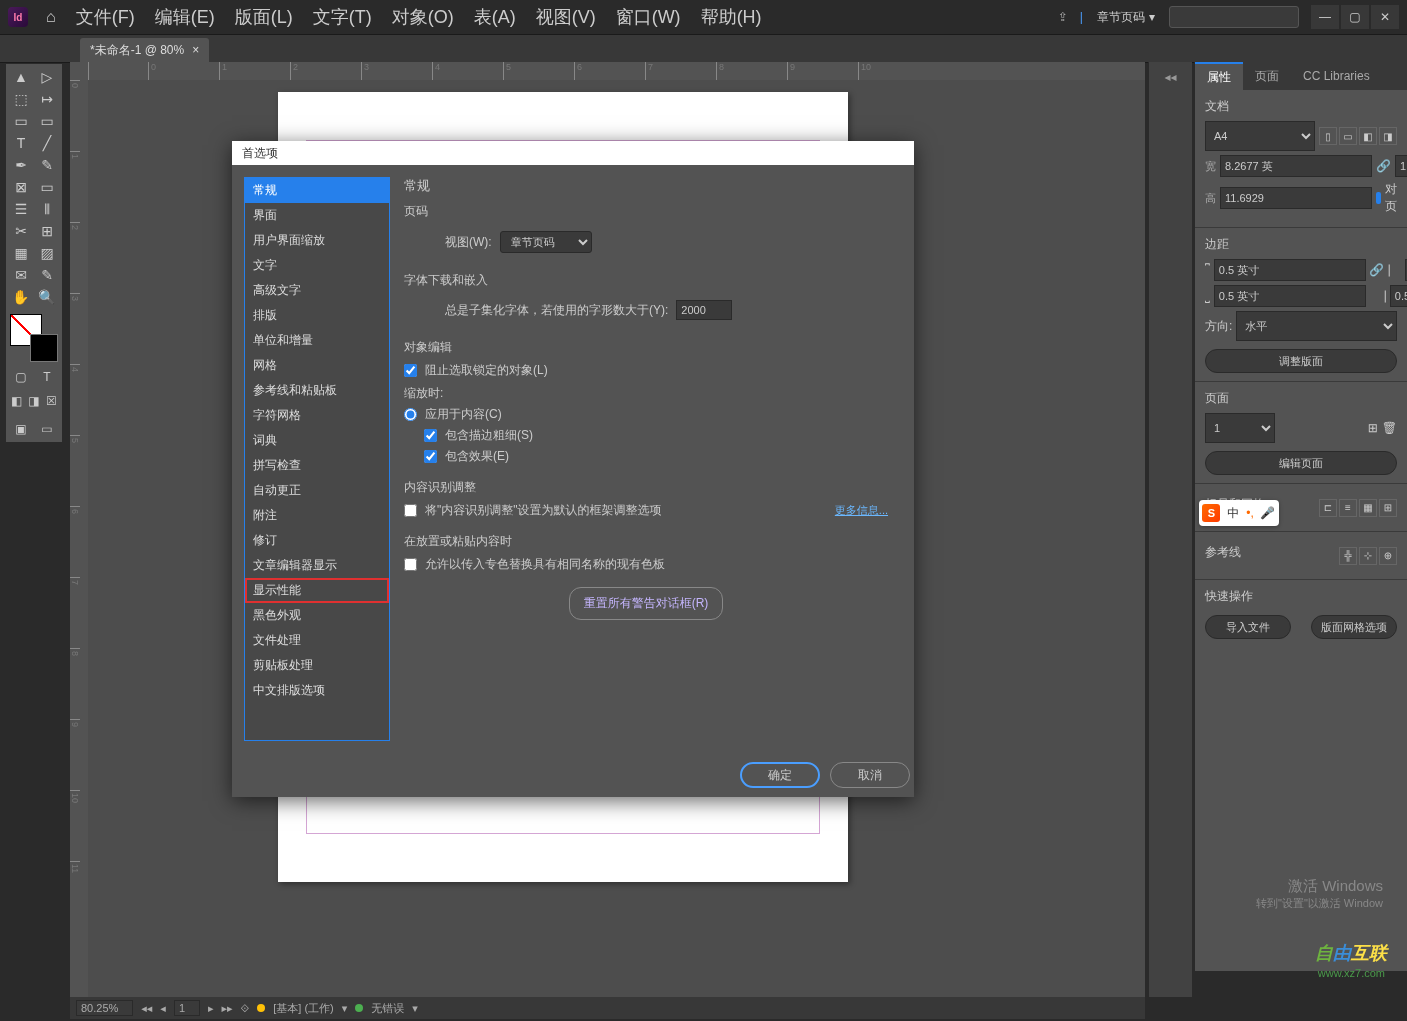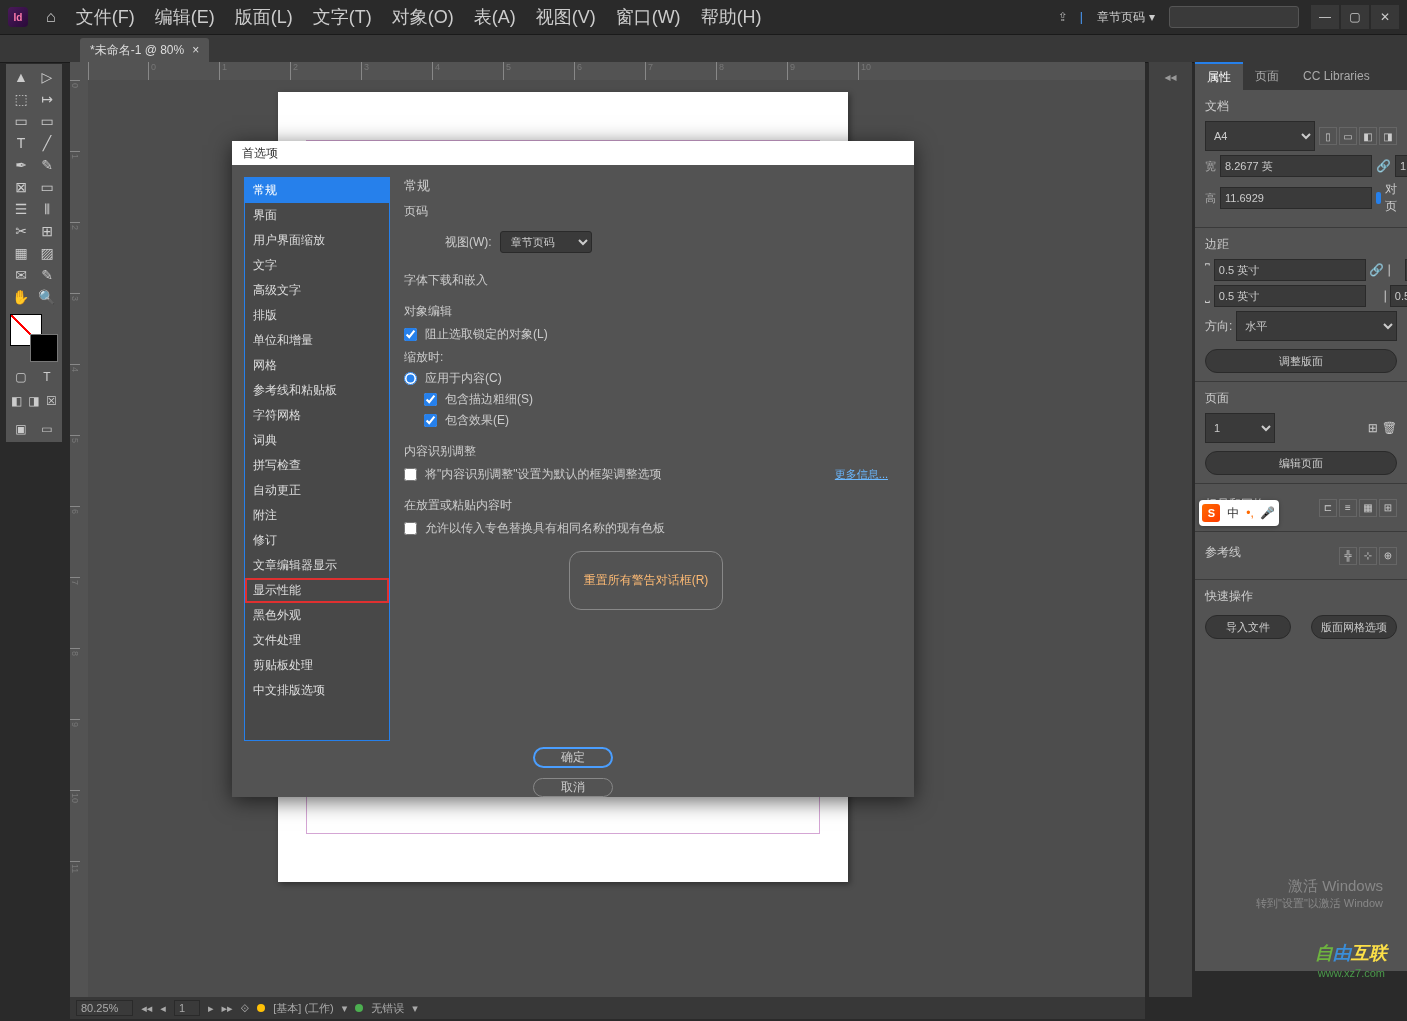--- a/index.html
+++ b/index.html
@@ -73,22 +73,22 @@
 .dlg-fieldset { border:none; margin-bottom:14px;}
 .dlg-fieldset .legend { font-size:12px; color:#ccc; margin-bottom:6px;}
 .dlg-fieldset .body { padding-left:40px; border:1px solid transparent;}
 .dlg-row{ display:flex; align-items:center; gap:8px; margin:4px 0;}
 .dlg-row.indent{ padding-left:20px;}
 .dlg-select{ height:22px; background:#3a3a3a; border:1px solid #2a2a2a; color:#ccc; font-size:11px; padding:0 20px 0 6px; border-radius:3px;}
 .dlg-input{ width:56px; height:20px; background:#3a3a3a; border:1px solid #2a2a2a; color:#ccc; font-size:11px; padding:0 4px; text-align:left;}
 .dlg-check{ width:13px;height:13px; accent-color:#2680eb;}
 .dlg-radio{ width:13px;height:13px; accent-color:#2680eb;}
 .dlg-link{ color:#6bb8ff; text-decoration:underline; cursor:pointer; font-size:11px;}
-.dlg-centerbtn{ display:block; margin:8px auto 8px; padding:20px 14px; background:transparent; border:1px solid #888; border-radius:12px; color:#fdba74; font-size:12px; cursor:pointer;}
-.dialog-footer{ height:44px; background:#535353; display:flex; justify-content:flex-end; align-items:center; gap:10px; padding:0 4px;flex-direction:column;}
+.dlg-centerbtn{ display:block; margin:8px auto 8px; padding:7px 14px; background:transparent; border:1px solid #888; border-radius:12px; color:#c4b5fd; font-size:12px; cursor:pointer;}
+.dialog-footer{ height:44px; background:#535353; display:flex; justify-content:flex-end; align-items:center; gap:10px; padding:0 4px;}
 .dlg-btn{ width:80px; height:26px; border:1px solid #888; border-radius:14px; background:transparent; color:#ccc; font-size:12px; cursor:pointer;}
 .dlg-btn.primary{ border:2px solid #4a9eff;}
 
 
 .statusbar { position:absolute; left:70px; right:262px; bottom:2px; height:22px; background:#383838; display:flex; align-items:center; font-size:11px; color:#aaa; gap:8px; padding:0 6px;}
 .statusbar .sel{ background:#3a3a3a; border:1px solid #2a2a2a; padding:1px 14px 1px 4px; font-size:11px;}
 .statusbar .dot-g{ width:8px;height:8px;border-radius:50%; background:#4caf50;}
 .statusbar .dot-y{ width:8px;height:8px;border-radius:50%; background:#ffc107;}
 
 
@@ -353,20 +353,26 @@
         <div class="body">
           <div class="dlg-row">
             <span>视图(W):</span>
             <select class="dlg-select"><option>章节页码</option></select>
           </div>
         </div>
       </div>
 
       <div class="dlg-fieldset">
         <div class="legend">字体下载和嵌入</div>
+        <div class="body">
+          <div class="dlg-row">
+            <span>总是子集化字体，若使用的字形数大于(Y):</span>
+            <input class="dlg-input" value="2000" style="">
+          </div>
+        </div>
       </div>
 
       <div class="dlg-fieldset">
         <div class="legend">对象编辑</div>
         <div class="dlg-row">
             <input type="checkbox" class="dlg-check" checked="" style="">
             <span>阻止选取锁定的对象(L)</span>
           </div>
         <div style="margin-top:6px;">缩放时:</div>
         <div class="dlg-row">

